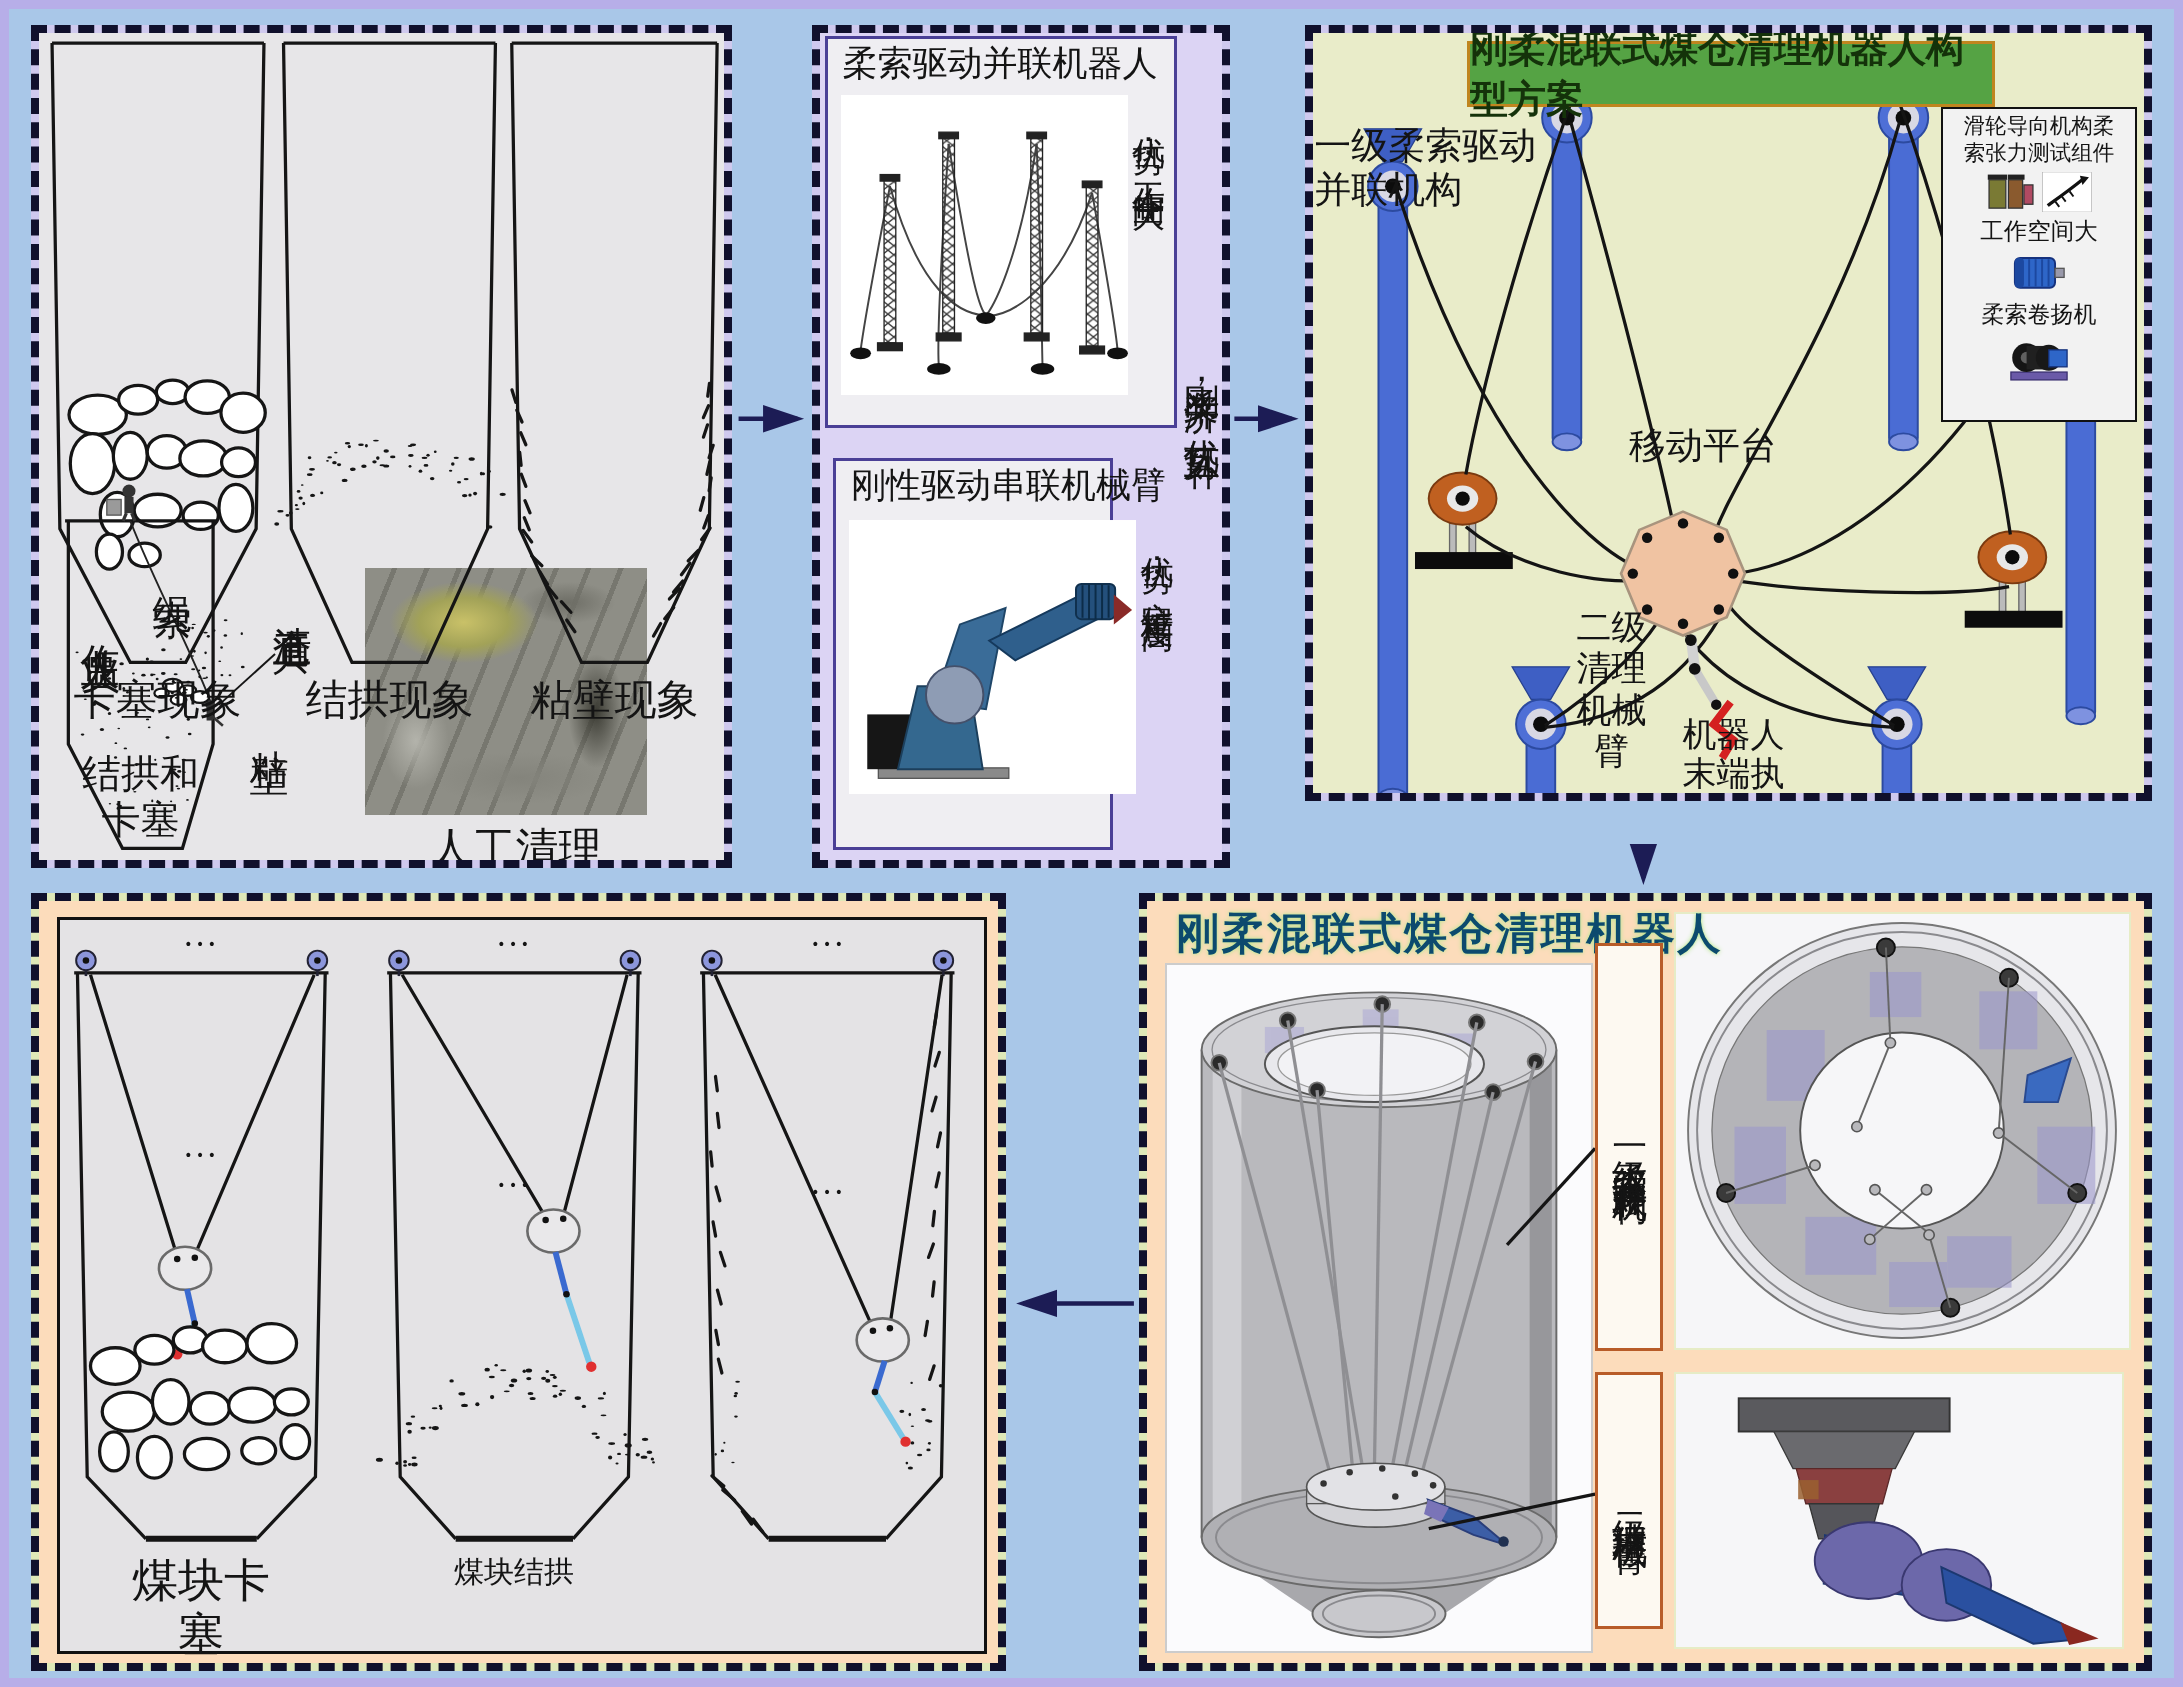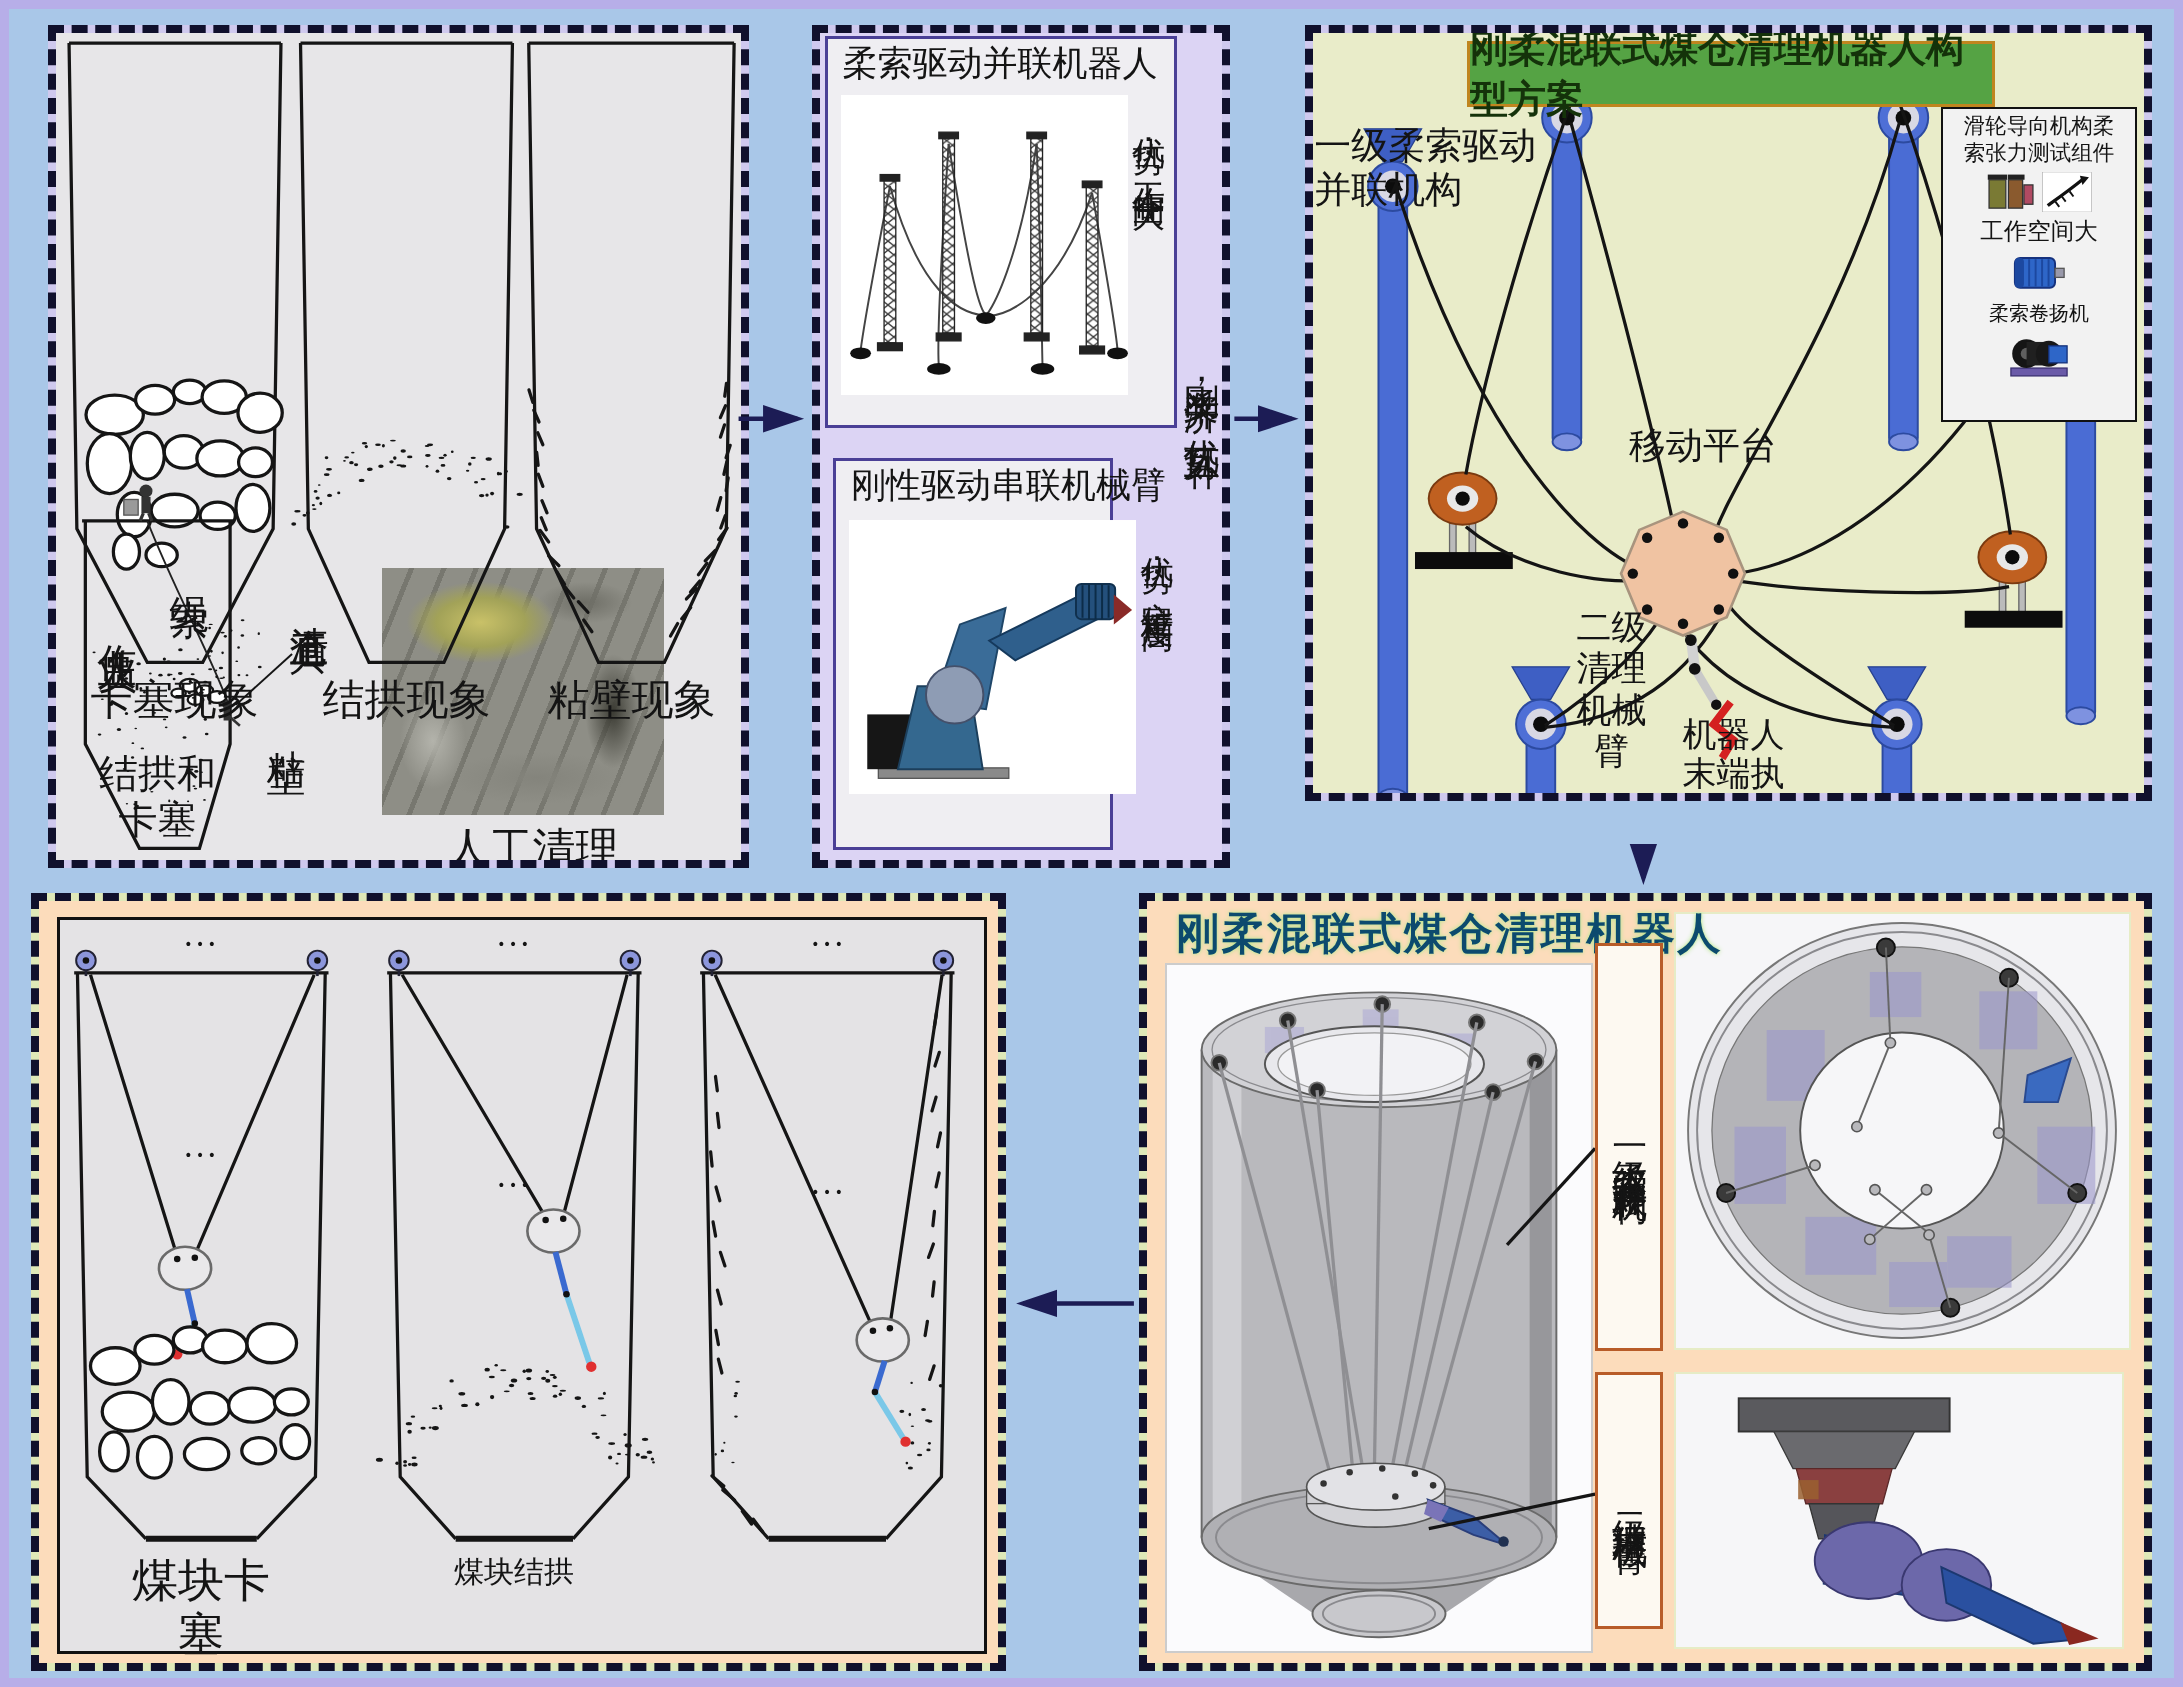--- a/index.html
+++ b/index.html
@@ -1,21 +1,21 @@
 <!DOCTYPE html>
 <html style="font-size:10.4px"><head>
 <meta charset="utf-8">
 <style>
   html,body{margin:0;padding:0;}
   body{width:2183px;height:1687px;position:relative;background:#a9c7e8;
        font-family:"Liberation Serif",serif;color:#141414;}
   .frame{position:absolute;inset:0;border:9px solid #b7aee8;pointer-events:none;z-index:60;}
   .panel{position:absolute;border:8.5px dashed #10102c;box-sizing:border-box;z-index:10;}
   .inner{position:absolute;inset:0;overflow:hidden;}
-  #panelA{left:48px;top:25px;width:701px;height:843px;background:#cfc9ee;}
+  #panelA{left:31px;top:25px;width:701px;height:843px;background:#cfc9ee;}
   #panelA .inner{background:#e7e6e8;}
   #panelB{left:812px;top:25px;width:418px;height:843px;background:#cfc9ee;padding-left:32px;}
   #panelB .inner{background:#dcd4f4;}
   #panelC{left:1305px;top:25px;width:847px;height:776px;background:#cfc9ee;}
   #panelC .inner{background:#e9ecc9;}
   #panelD{left:31px;top:893px;width:975px;height:778px;background:#dfe8b8;}
   #panelD .inner{background:#fcdcbb;}
   #panelE{left:1139px;top:893px;width:1013px;height:778px;background:#dfe8b8;}
   #panelE .inner{background:#fcdcbb;}
   .t{position:absolute;line-height:1.18;white-space:pre-line;z-index:5;}
@@ -491,21 +491,21 @@
         <path d="M20,46 L26,54 M30,38 L36,46 M42,30 L48,38" stroke="#111" stroke-width="3"></path>
       </svg>
     </div>
     <div class="lt" style="font-size:23.5px;">工作空间大</div>
     <svg width="57" height="47" viewBox="0 0 88 72" style="margin:3.9px 0;">
       <rect x="6" y="12" width="62" height="46" rx="8" fill="#2e66c8" stroke="#16327e" stroke-width="3"></rect>
       <rect x="6" y="12" width="14" height="46" rx="6" fill="#1c48a0"></rect>
       <path d="M28,14 L28,56 M38,14 L38,56 M48,14 L48,56 M58,14 L58,56" stroke="#1c48a0" stroke-width="3"></path>
       <rect x="68" y="28" width="14" height="14" fill="#99a" stroke="#555" stroke-width="2"></rect>
     </svg>
-    <div class="lt" style="font-size:20px;">柔索卷扬机</div>
+    <div class="lt" style="font-size:23px;">柔索卷扬机</div>
     <svg width="64" height="50" viewBox="0 0 98 76" style="margin:3.9px 0;">
       <rect x="6" y="58" width="86" height="12" fill="#6a5aa8" stroke="#3a3070" stroke-width="2"></rect>
       <circle cx="30" cy="36" r="22" fill="#151515"></circle>
           <circle cx="30" cy="36" r="9" fill="#606060"></circle>
       <rect x="30" y="18" width="34" height="36" fill="#202020"></rect>
       <circle cx="64" cy="36" r="20" fill="#181818"></circle>
       <rect x="64" y="24" width="28" height="26" fill="#2e66c8" stroke="#14307a" stroke-width="2"></rect>
     </svg>
   </div>
 

